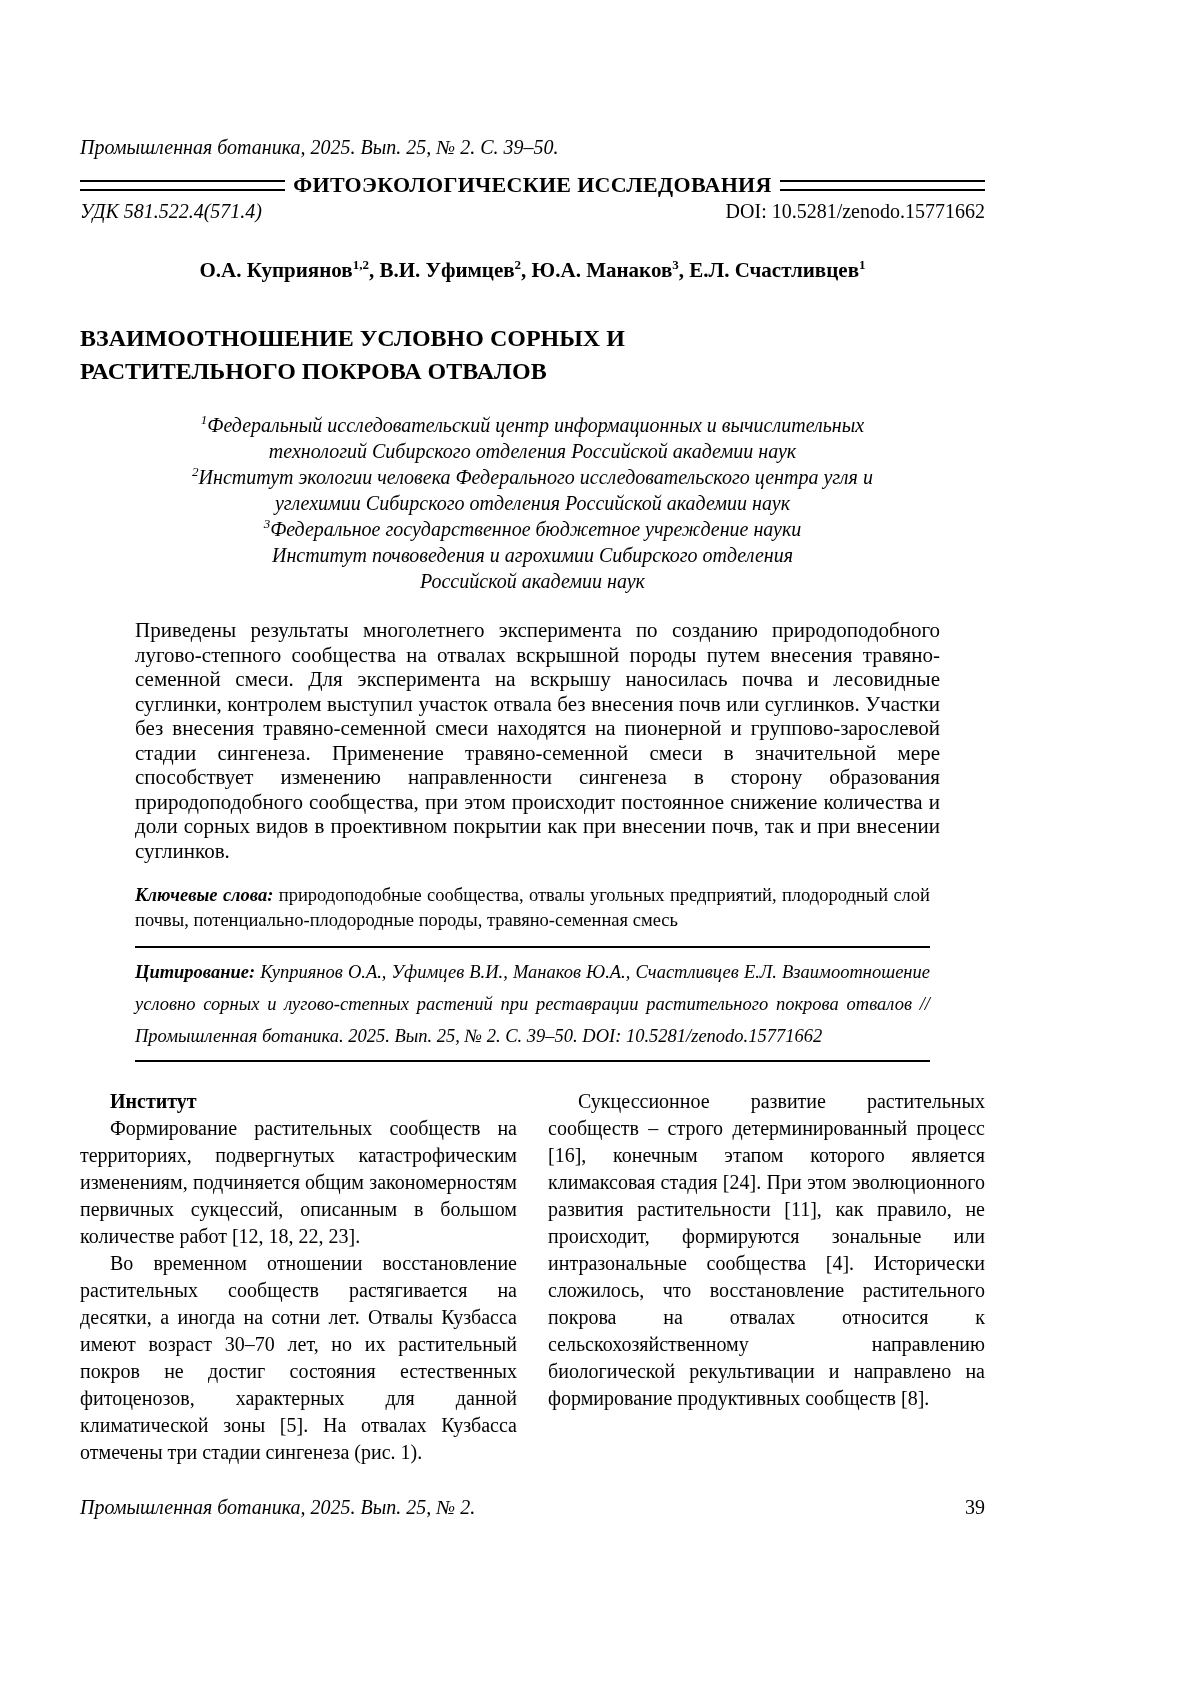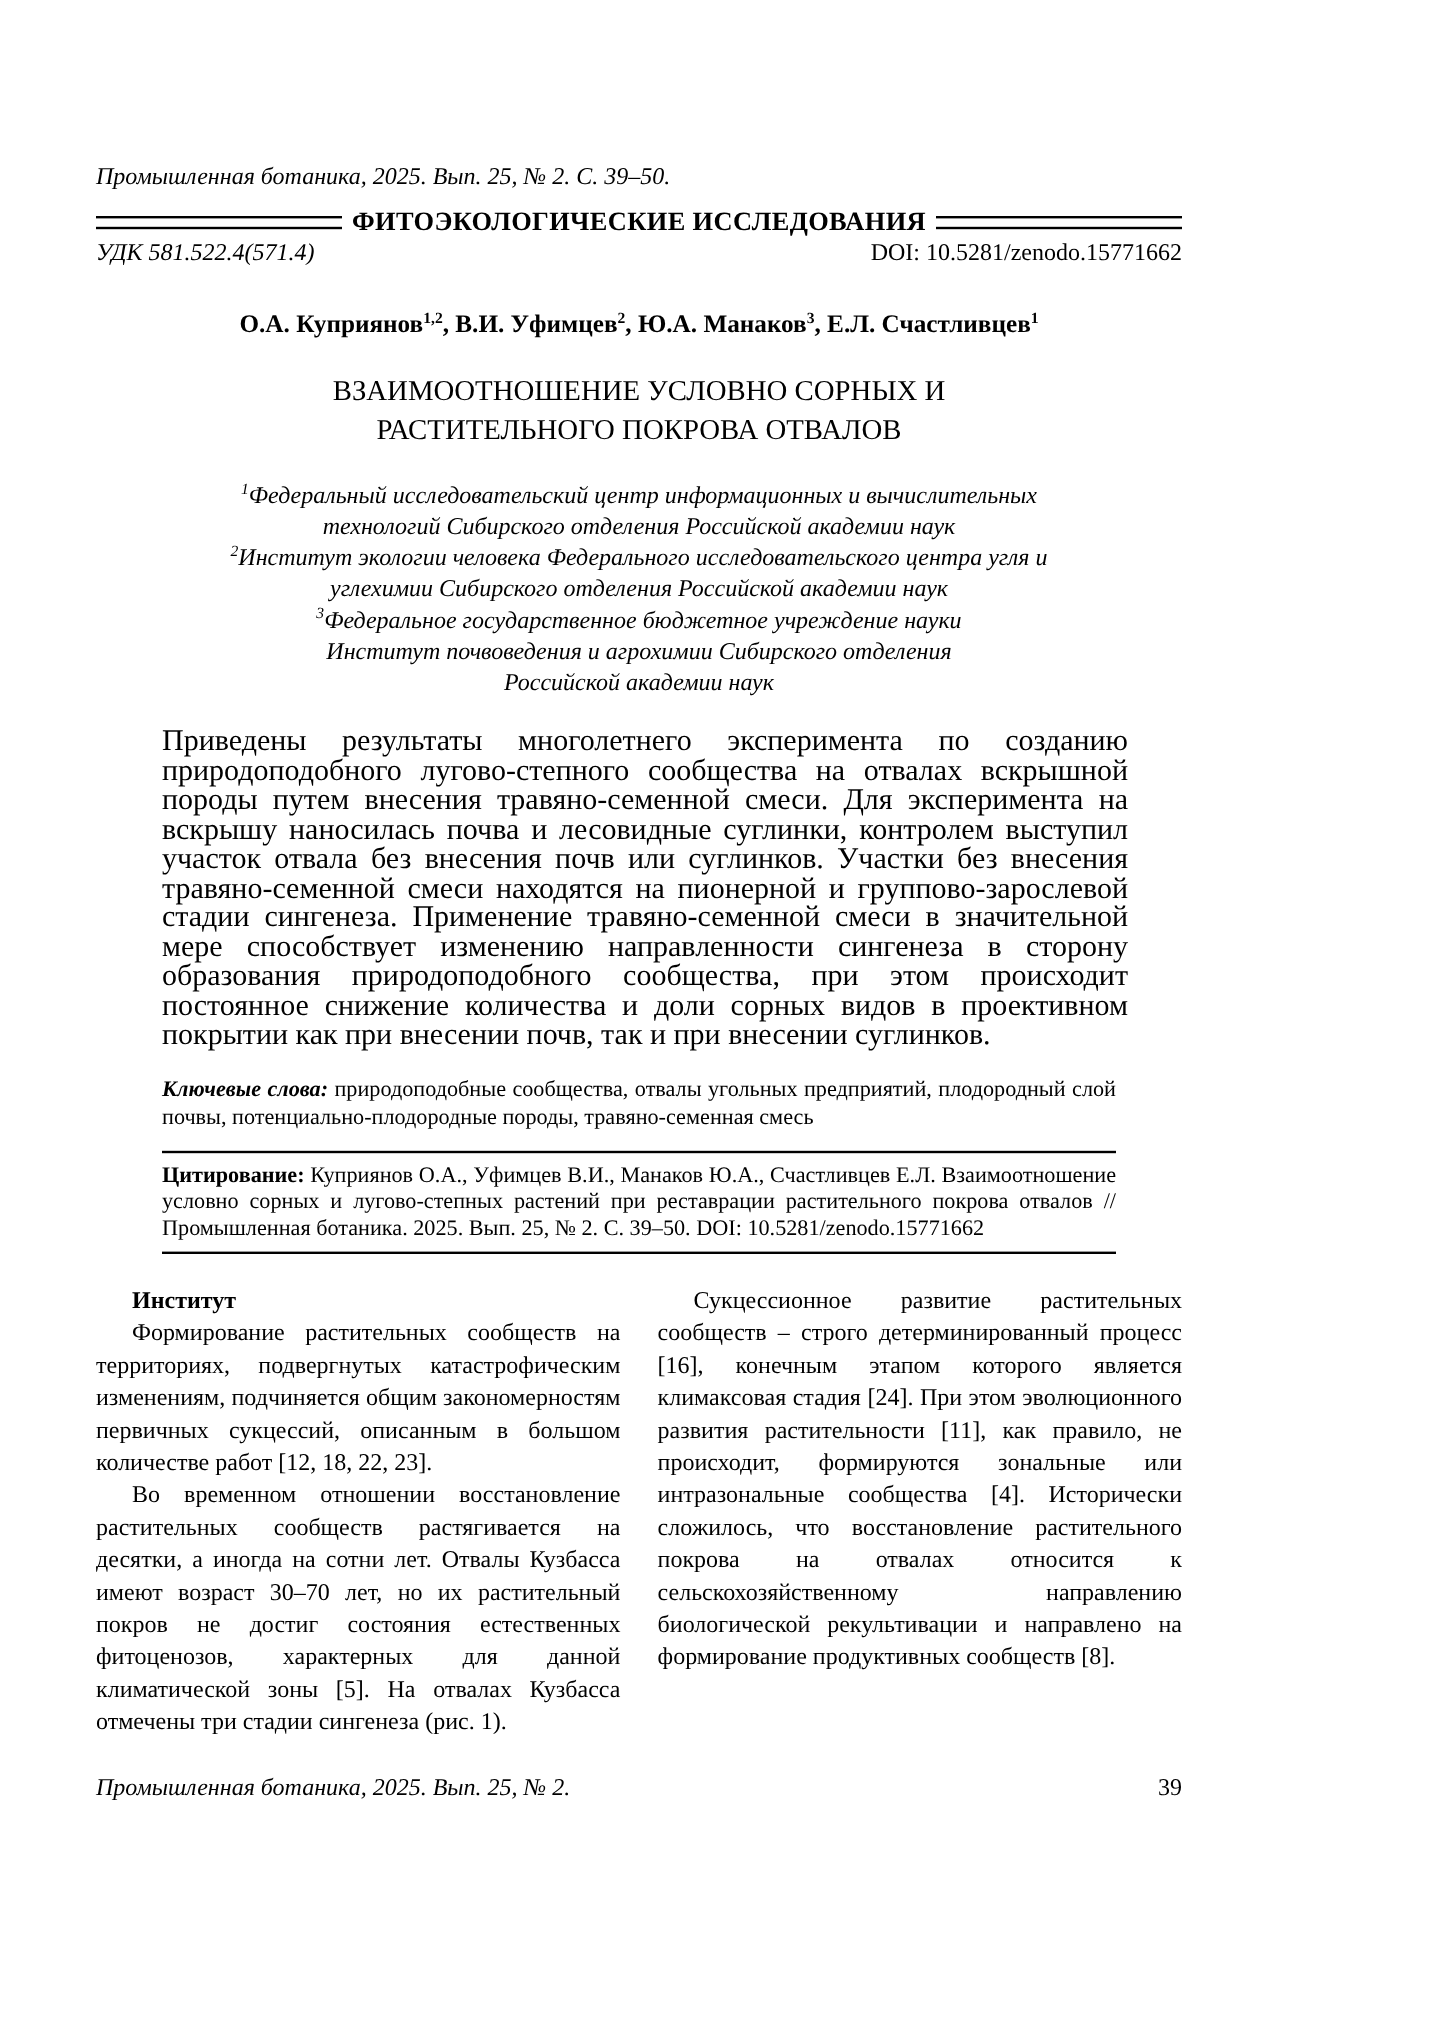--- a/index.html
+++ b/index.html
@@ -57,59 +57,60 @@
   sup { line-height: 0; }
   .authors {
     text-align: center;
     font-weight: bold;
     font-size: 21px;
     line-height: 28px;
     margin-top: 32px;
   }
   .authors sup { font-size: 13px; }
   .title {
-    text-align: center;
-    font-weight: normal;
+    text-align: left;
+    font-weight: bold;
     font-size: 24px;
     line-height: 33px;
-    margin-top: 26px;
+    margin-top: 38px;
   }
   .affils {
     text-align: center;
     font-style: italic;
     font-size: 20px;
     line-height: 26px;
     margin-top: 24px;
   }
   .affils sup { font-size: 13px; }
   .affil { margin: 0; }
   .abstract {
     margin: 24px 45px 0 55px;
     text-align: justify;
-    font-size: 25px;
+    font-size: 21px;
     line-height: 24.5px;
   }
   .keywords {
     margin: 20px 55px 0 55px;
     text-align: justify;
     font-size: 18.5px;
     line-height: 24.5px;
   }
   .kw-label { font-weight: bold; font-style: italic; }
   .rule-h {
     margin: 14px 55px 0 55px;
     border-top: 2px solid #000;
     height: 0;
   }
   .rule-h.bottom { margin-top: 8px; }
   .citation {
     margin: 8px 55px 0 55px;
     text-align: justify;
     font-size: 18.5px;
-    line-height: 22px;
+    line-height: 32px;
+    font-style: italic;
   }
   .cit-label { font-weight: bold; }
   .columns {
     display: flex;
     gap: 31px;
     margin-top: 26px;
   }
   .col {
     width: 437px;
     font-size: 20px;

